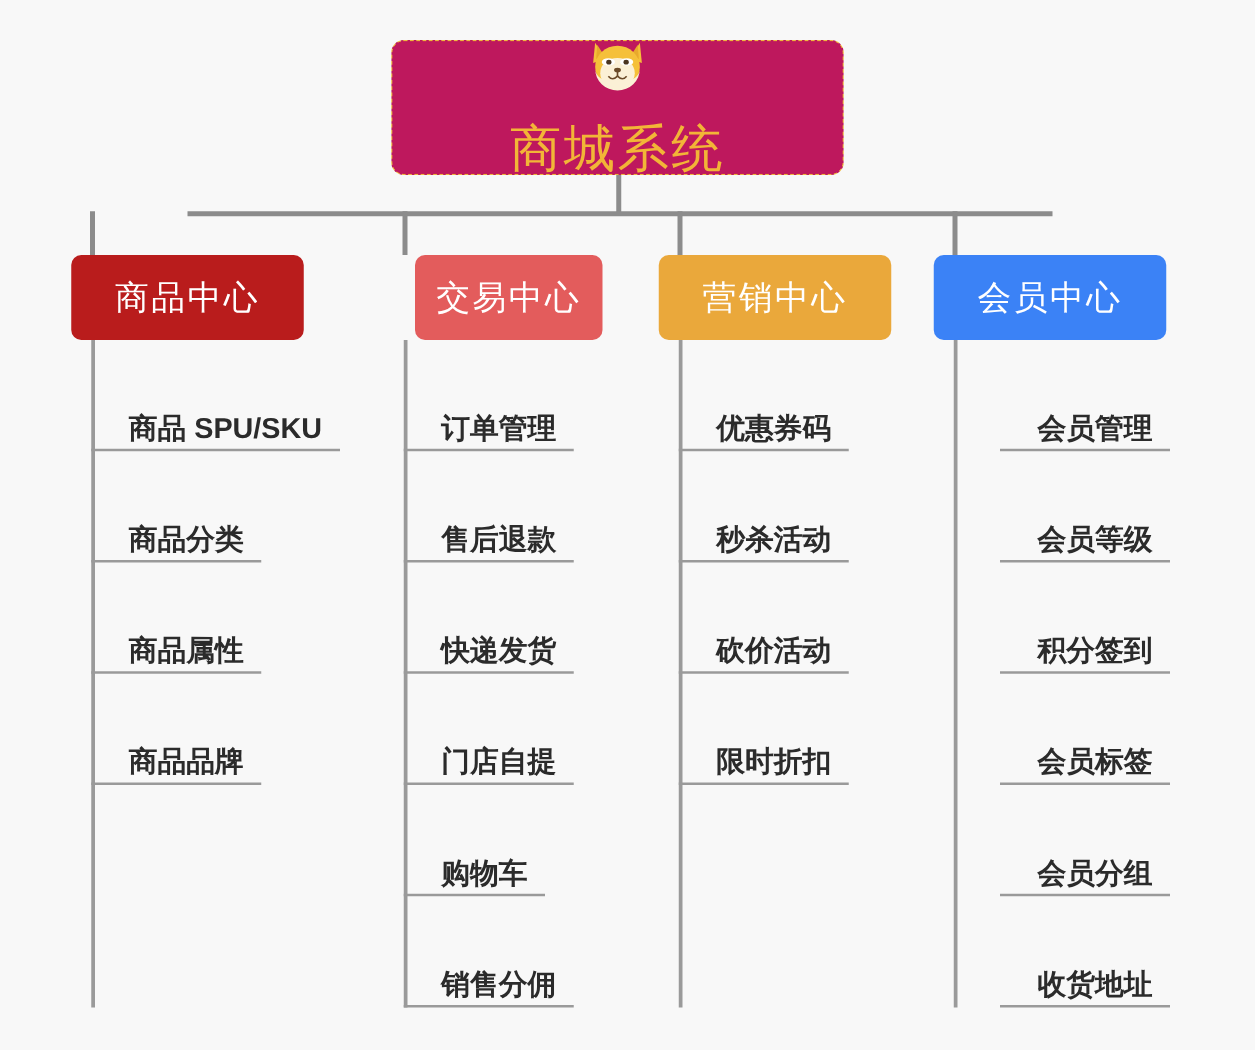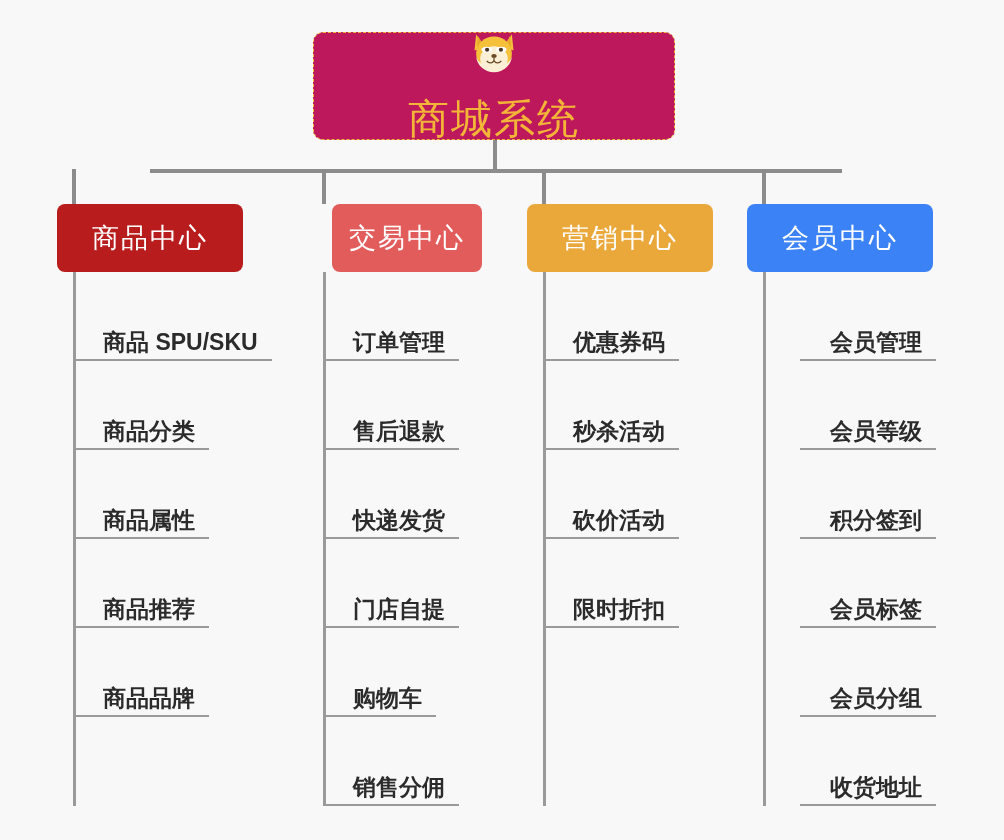--- a/index.html
+++ b/index.html
@@ -147,23 +147,20 @@
         <div class="leaf">
           <span class="leaf-label">商品 SPU/SKU</span>
         </div>
         <div class="leaf">
           <span class="leaf-label">商品分类</span>
         </div>
         <div class="leaf">
           <span class="leaf-label">商品属性</span>
         </div>
         <div class="leaf">
-          <span class="leaf-label">商品推荐</span>
-        </div>
-        <div class="leaf">
           <span class="leaf-label">商品品牌</span>
         </div>
       </div>
       <div class="conn conn-drop" style="left: 322px; background: rgb(140, 140, 140);"></div>
       <div class="cat-box" style="left: 307px; width: 150px; background: rgb(227, 92, 92); margin-left: 25px;">
         <span>交易中心</span>
       </div>
       <div class="branch" style="left: 323px;">
         <div class="branch-spine" style="height: 534px; background: rgb(154, 154, 154);"></div>
         <div class="leaf">

